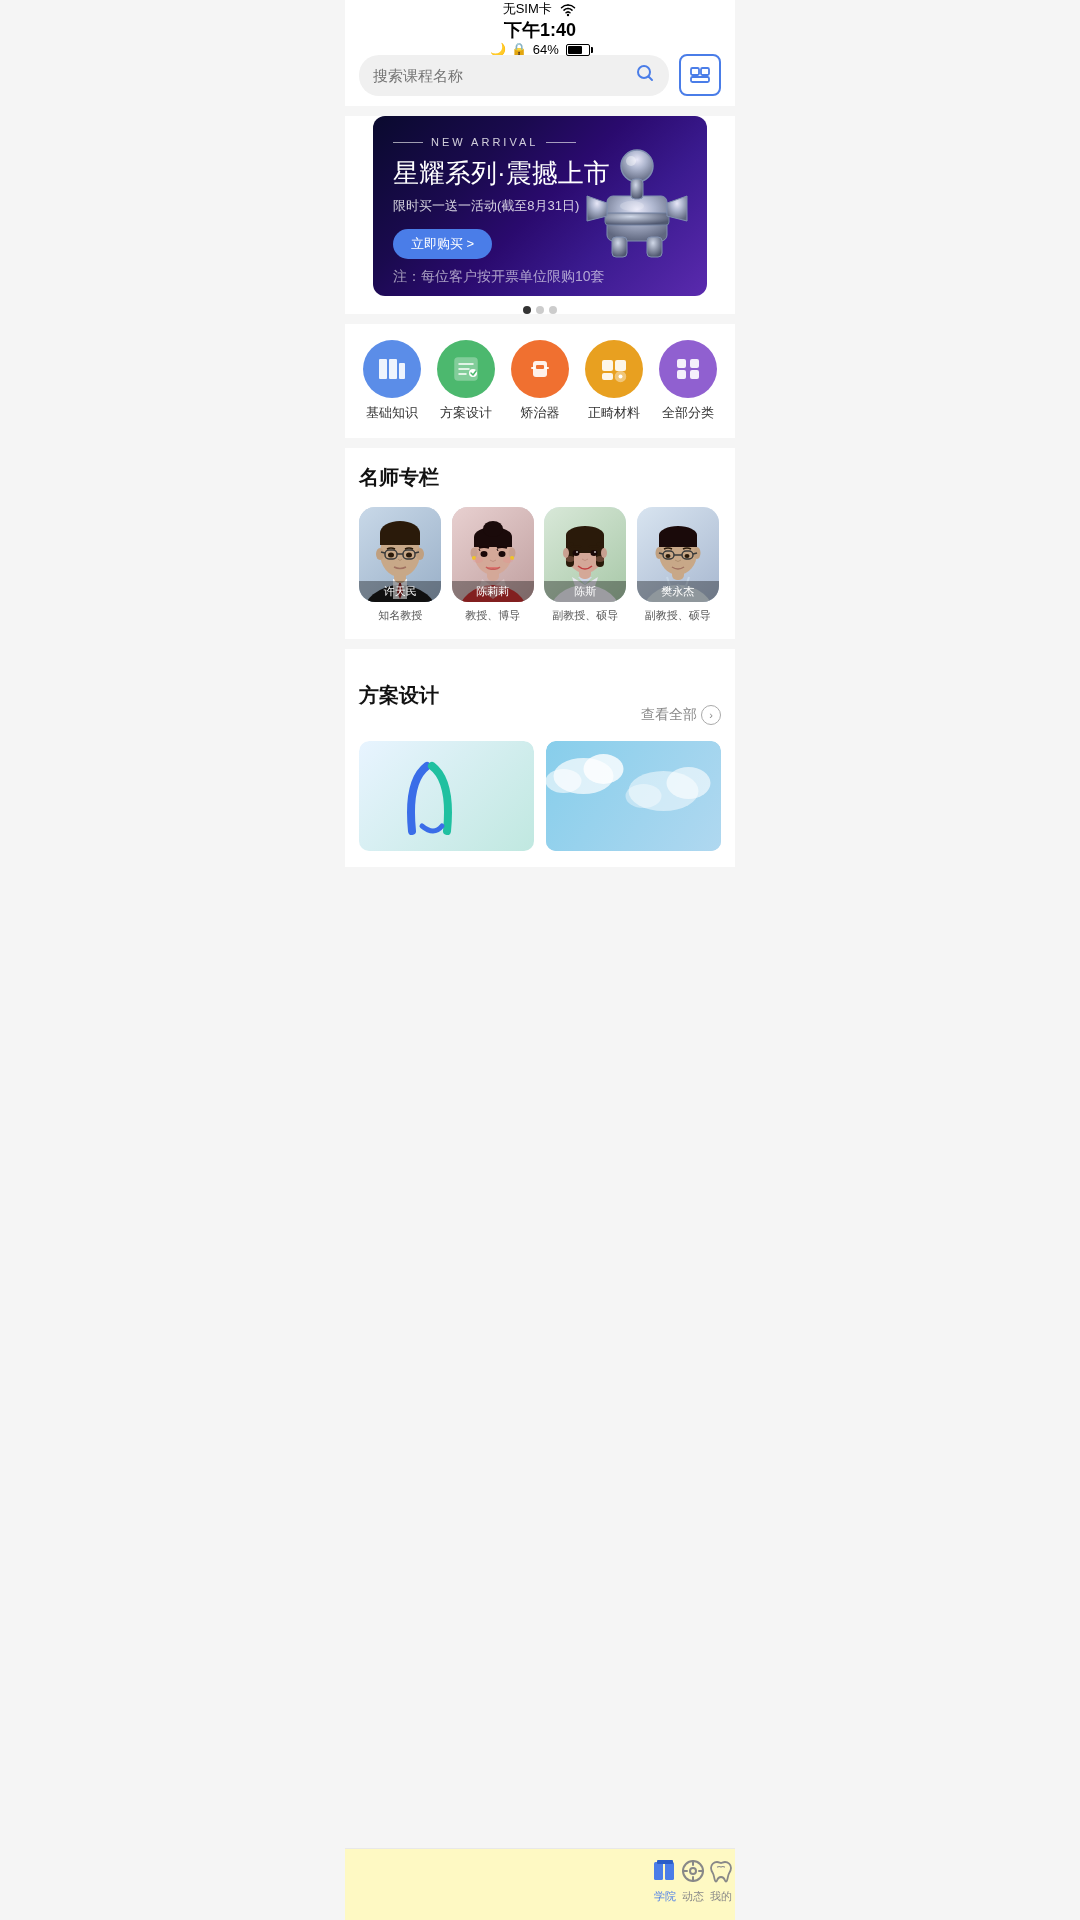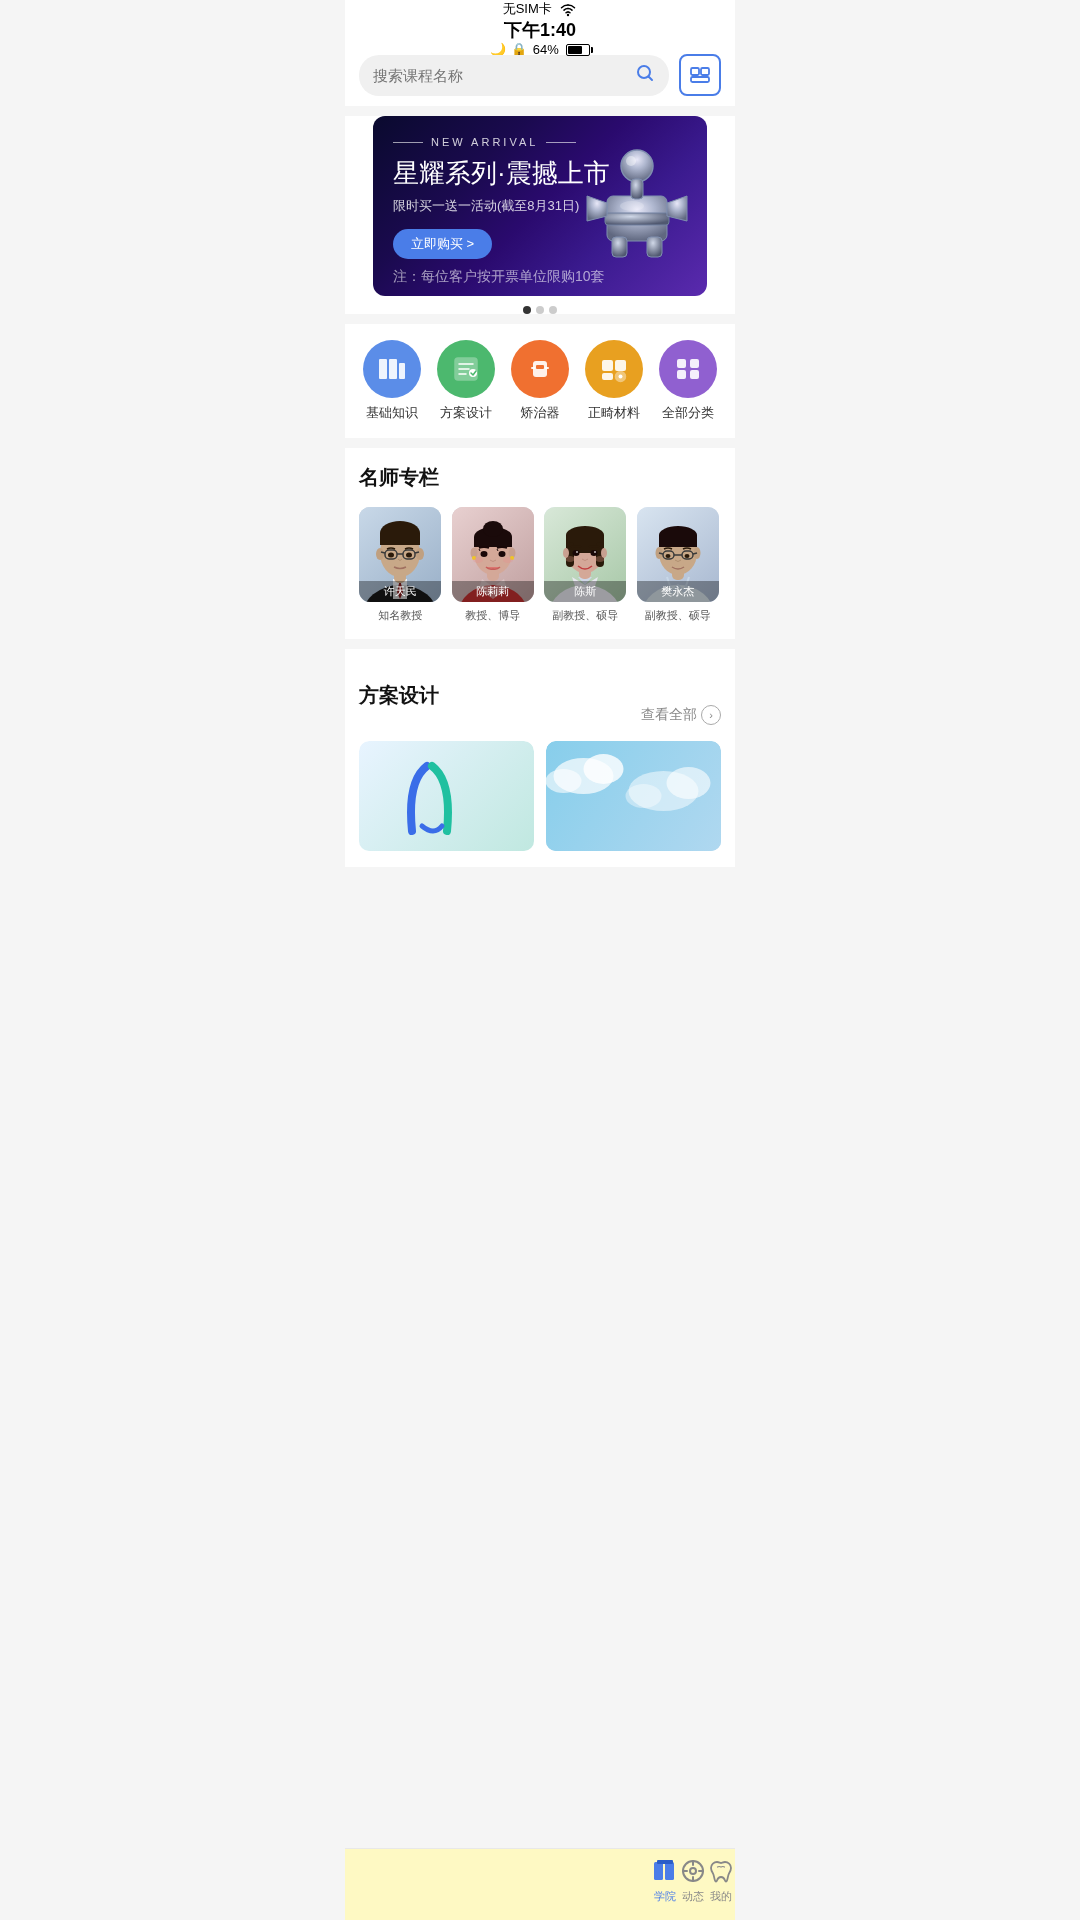--- a/index.html
+++ b/index.html
@@ -256,21 +256,21 @@
       flex: 0 0 calc(25% - 8px);
       display: flex;
       flex-direction: column;
       align-items: center;
       gap: 6px;
       cursor: pointer;
     }
     .teacher-photo {
       width: 82px;
       height: 95px;
-      border-radius: 11px;
+      border-radius: 16px;
       overflow: hidden;
       position: relative;
       background: #d8e4f0;
     }
     .teacher-name-overlay {
       position: absolute;
       bottom: 0;
       left: 0;
       right: 0;
       background: rgba(0,0,0,0.35);

